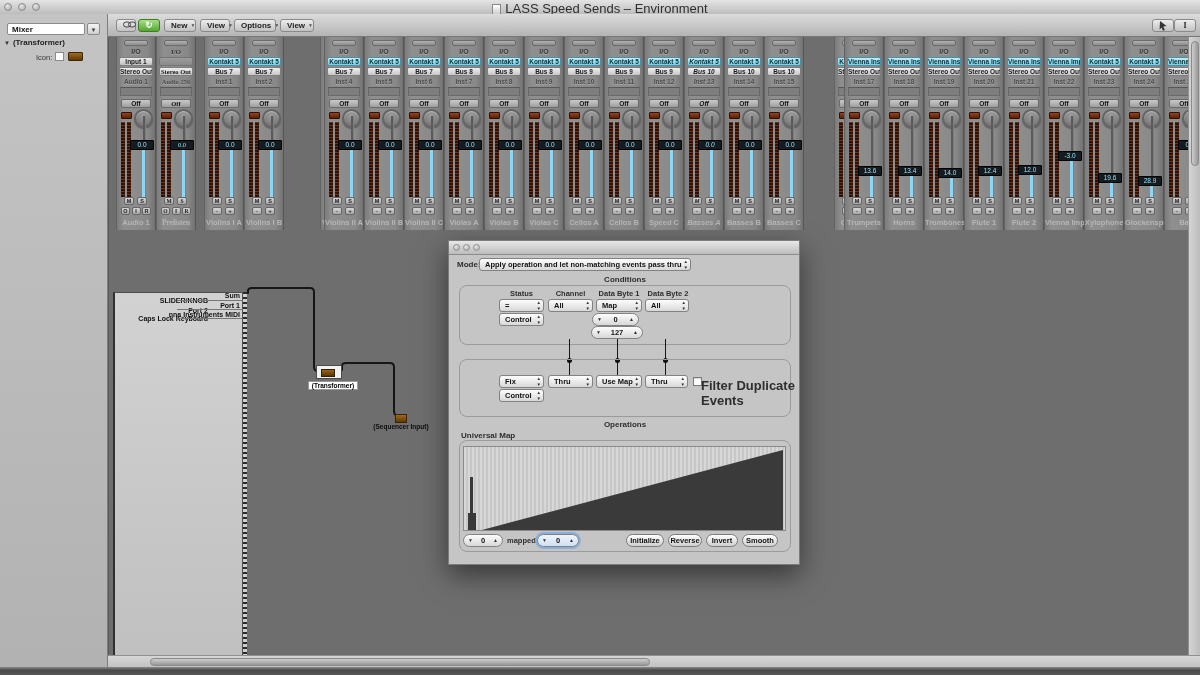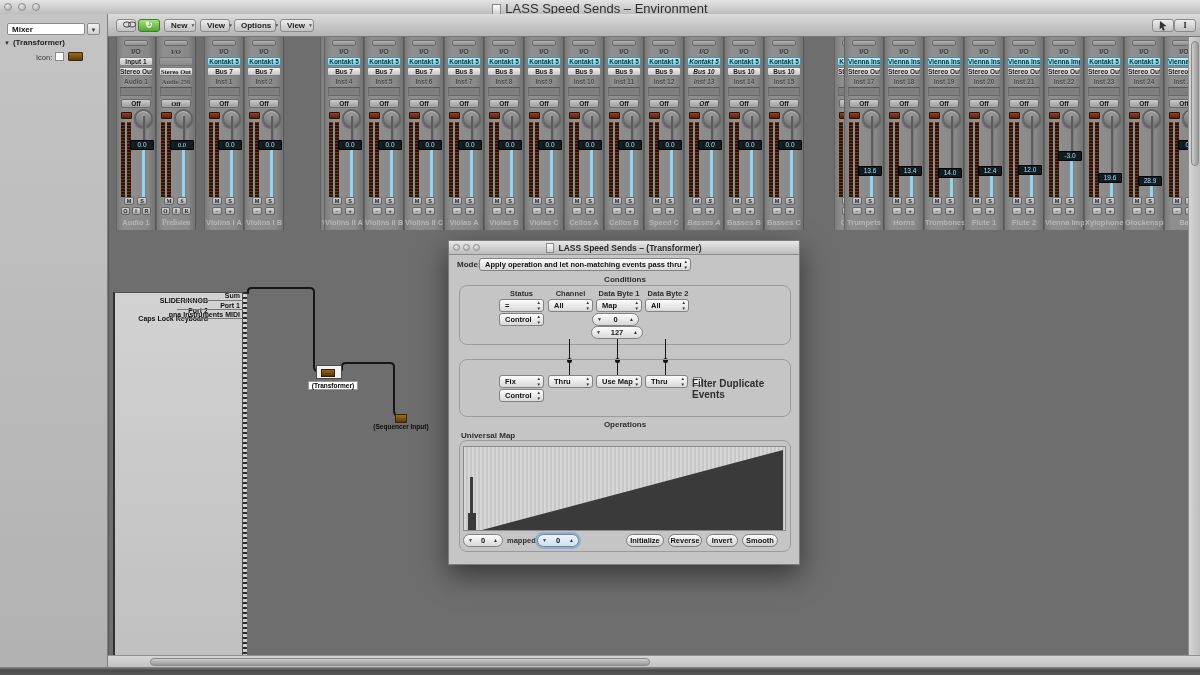--- a/index.html
+++ b/index.html
@@ -770,21 +770,20 @@
   <div id="hscroll">
       <div id="hthumb"></div>
     </div>
   <div id="bottom-band"></div>
 
   <div id="dialog">
     <div id="dlg-titlebar">
       <div class="tl" style="left:4px"></div>
       <div class="tl" style="left:14px"></div>
       <div class="tl" style="left:24px"></div>
-      <div id="dlg-title-text"><span class="doc-ico" style="width:6px;height:8px"></span><span>LASS Speed Sends – (Transformer)</span></div>
     </div>
 
     <div class="dlg-label" style="left:8px;top:19px">Mode:</div>
     <div class="popup" style="left:30px;top:17px;width:212px"><span>Apply operation and let non-matching events pass thru</span><span class="arr">▲<br>▼</span></div>
 
     <div class="dlg-label" style="left:0;top:34px;width:352px;text-align:center">Conditions</div>
 
     <div class="groupbox" style="top:44px;height:60px"></div>
     <div class="dlg-label" style="left:50px;top:48px;width:45px;text-align:center;font-size:7.5px">Status</div>
     <div class="dlg-label" style="left:99px;top:48px;width:45px;text-align:center;font-size:7.5px">Channel</div>
@@ -804,21 +803,21 @@
     <div class="cdot" style="left:118px"></div>
     <div class="cdot" style="left:166px"></div>
     <div class="cdot" style="left:214px"></div>
 
     <div class="groupbox" style="top:118px;height:58px"></div>
     <div class="popup" style="left:50px;top:134px;width:45px"><span>Fix</span><span class="arr">▲<br>▼</span></div>
     <div class="popup" style="left:99px;top:134px;width:45px"><span>Thru</span><span class="arr">▲<br>▼</span></div>
     <div class="popup" style="left:147px;top:134px;width:46px"><span>Use Map</span><span class="arr">▲<br>▼</span></div>
     <div class="popup" style="left:196px;top:134px;width:43px"><span>Thru</span><span class="arr">▲<br>▼</span></div>
     <div class="chk" style="left:244px;top:136px"></div>
-    <div class="dlg-label" style="left:243px;top:137px;font-size:10px">Filter Duplicate Events</div>
+    <div class="dlg-label" style="left:252px;top:137px;font-size:13px">Filter Duplicate Events</div>
     <div class="popup" style="left:50px;top:148px;width:45px"><span>Control</span><span class="arr">▲<br>▼</span></div>
 
     <div class="dlg-label" style="left:0;top:179px;width:352px;text-align:center">Operations</div>
 
     <div class="dlg-label" style="left:12px;top:190px">Universal Map</div>
     <div class="groupbox" style="top:199px;height:112px"></div>
     <div id="map-graph">
       <svg width="321" height="83" viewBox="0 0 321 83" preserveAspectRatio="none">
         <rect x="4" y="66" width="8" height="17" fill="#3a3a3a"></rect>
         <rect x="6" y="30" width="3" height="53" fill="#3a3a3a"></rect>

